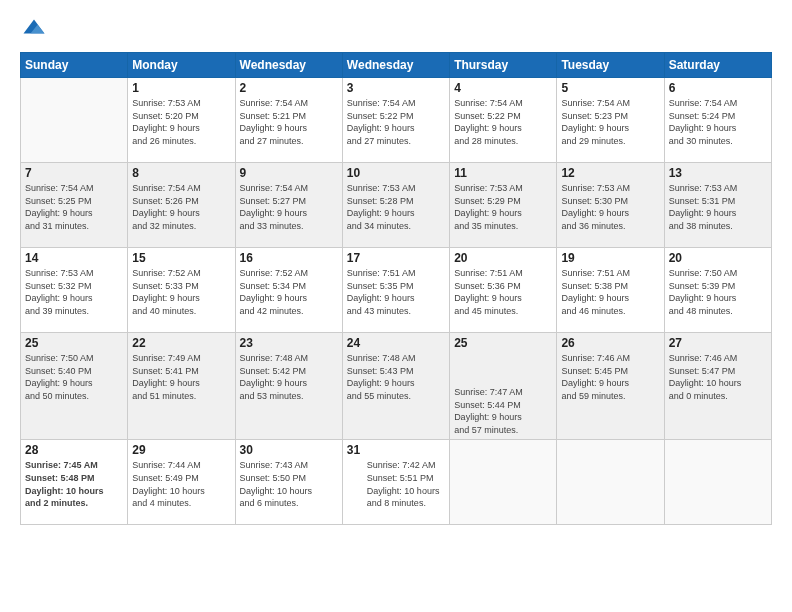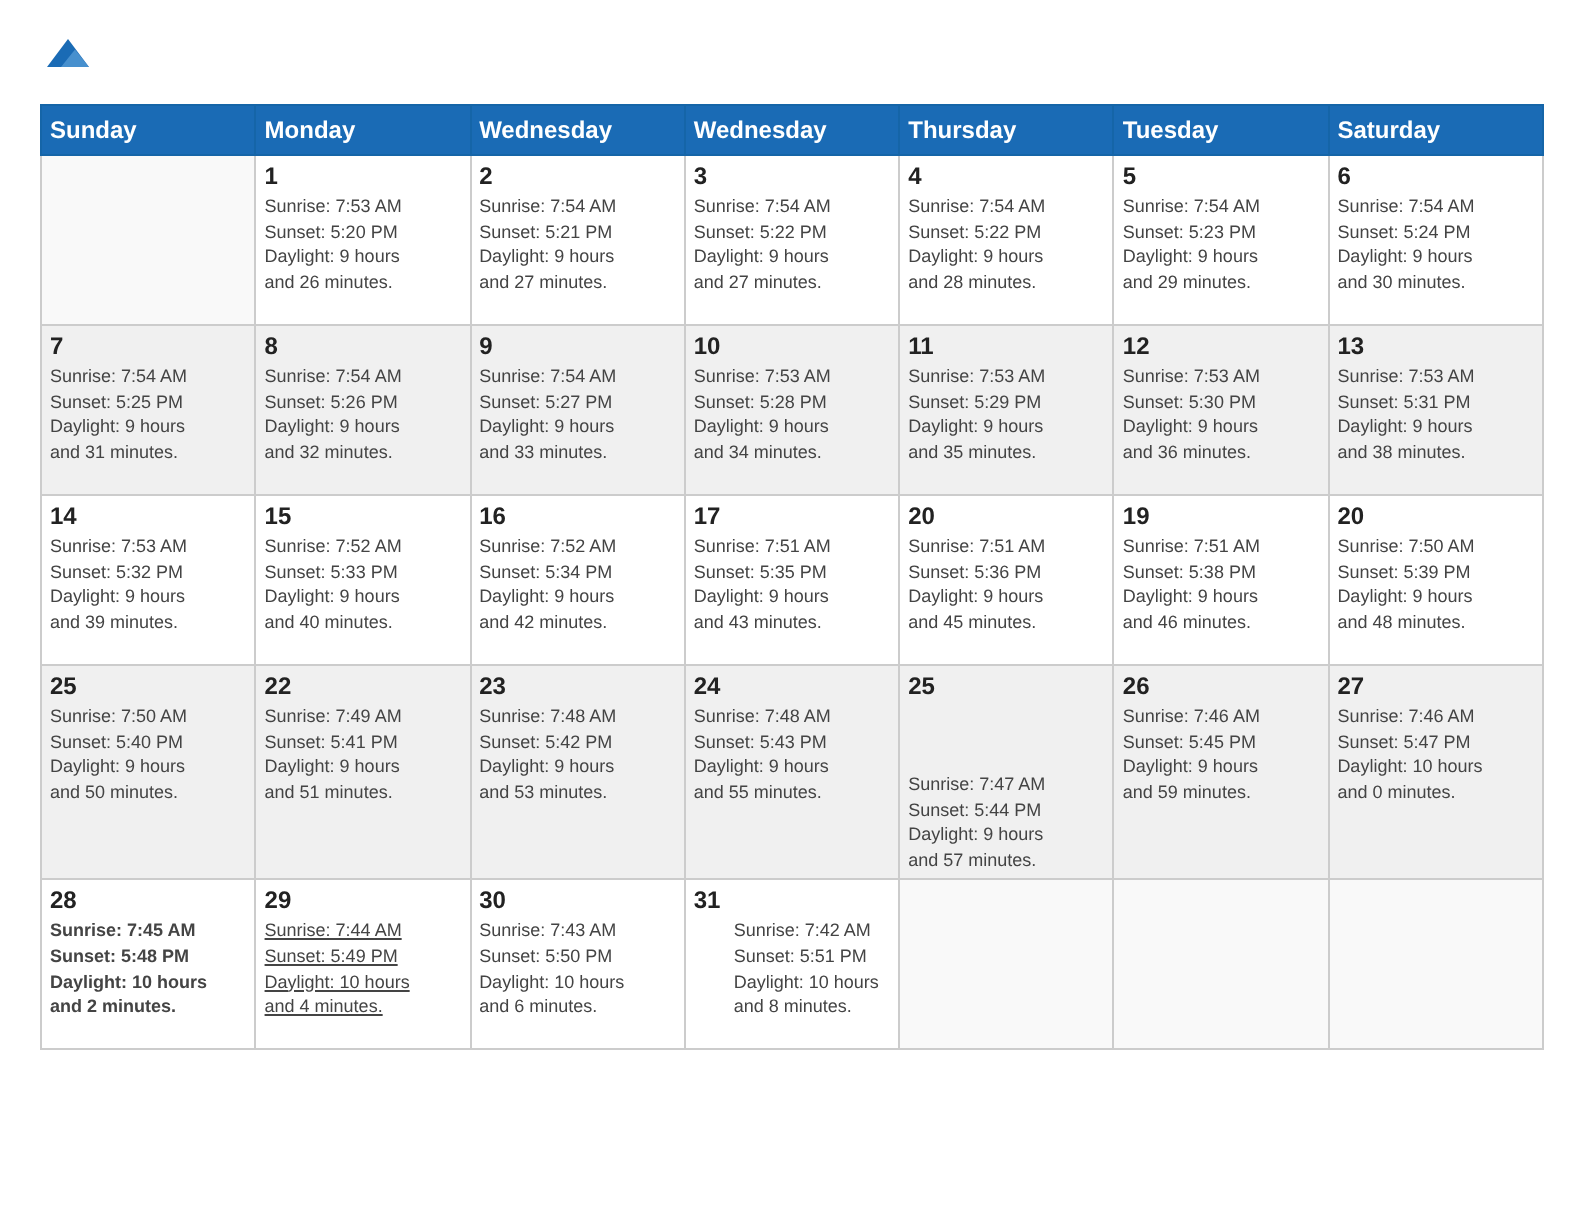--- a/index.html
+++ b/index.html
@@ -338,21 +338,21 @@
         <tr>
           <td>
             <span class="day-number">28</span>
             <div class="day-info" style="white-space: pre-line; font-weight: bold;">Sunrise: 7:45 AM
 Sunset: 5:48 PM
 Daylight: 10 hours
 and 2 minutes.</div>
           </td>
           <td>
             <span class="day-number">29</span>
-            <div class="day-info" style="white-space: pre-line; text-decoration: underline;">Sunrise: 7:44 AM
+            <div class="day-info" style="white-space: pre-line;">Sunrise: 7:44 AM
 Sunset: 5:49 PM
 Daylight: 10 hours
 and 4 minutes.</div>
           </td>
           <td>
             <span class="day-number">30</span>
             <div class="day-info" style="white-space: pre-line;">Sunrise: 7:43 AM
 Sunset: 5:50 PM
 Daylight: 10 hours
 and 6 minutes.</div>

